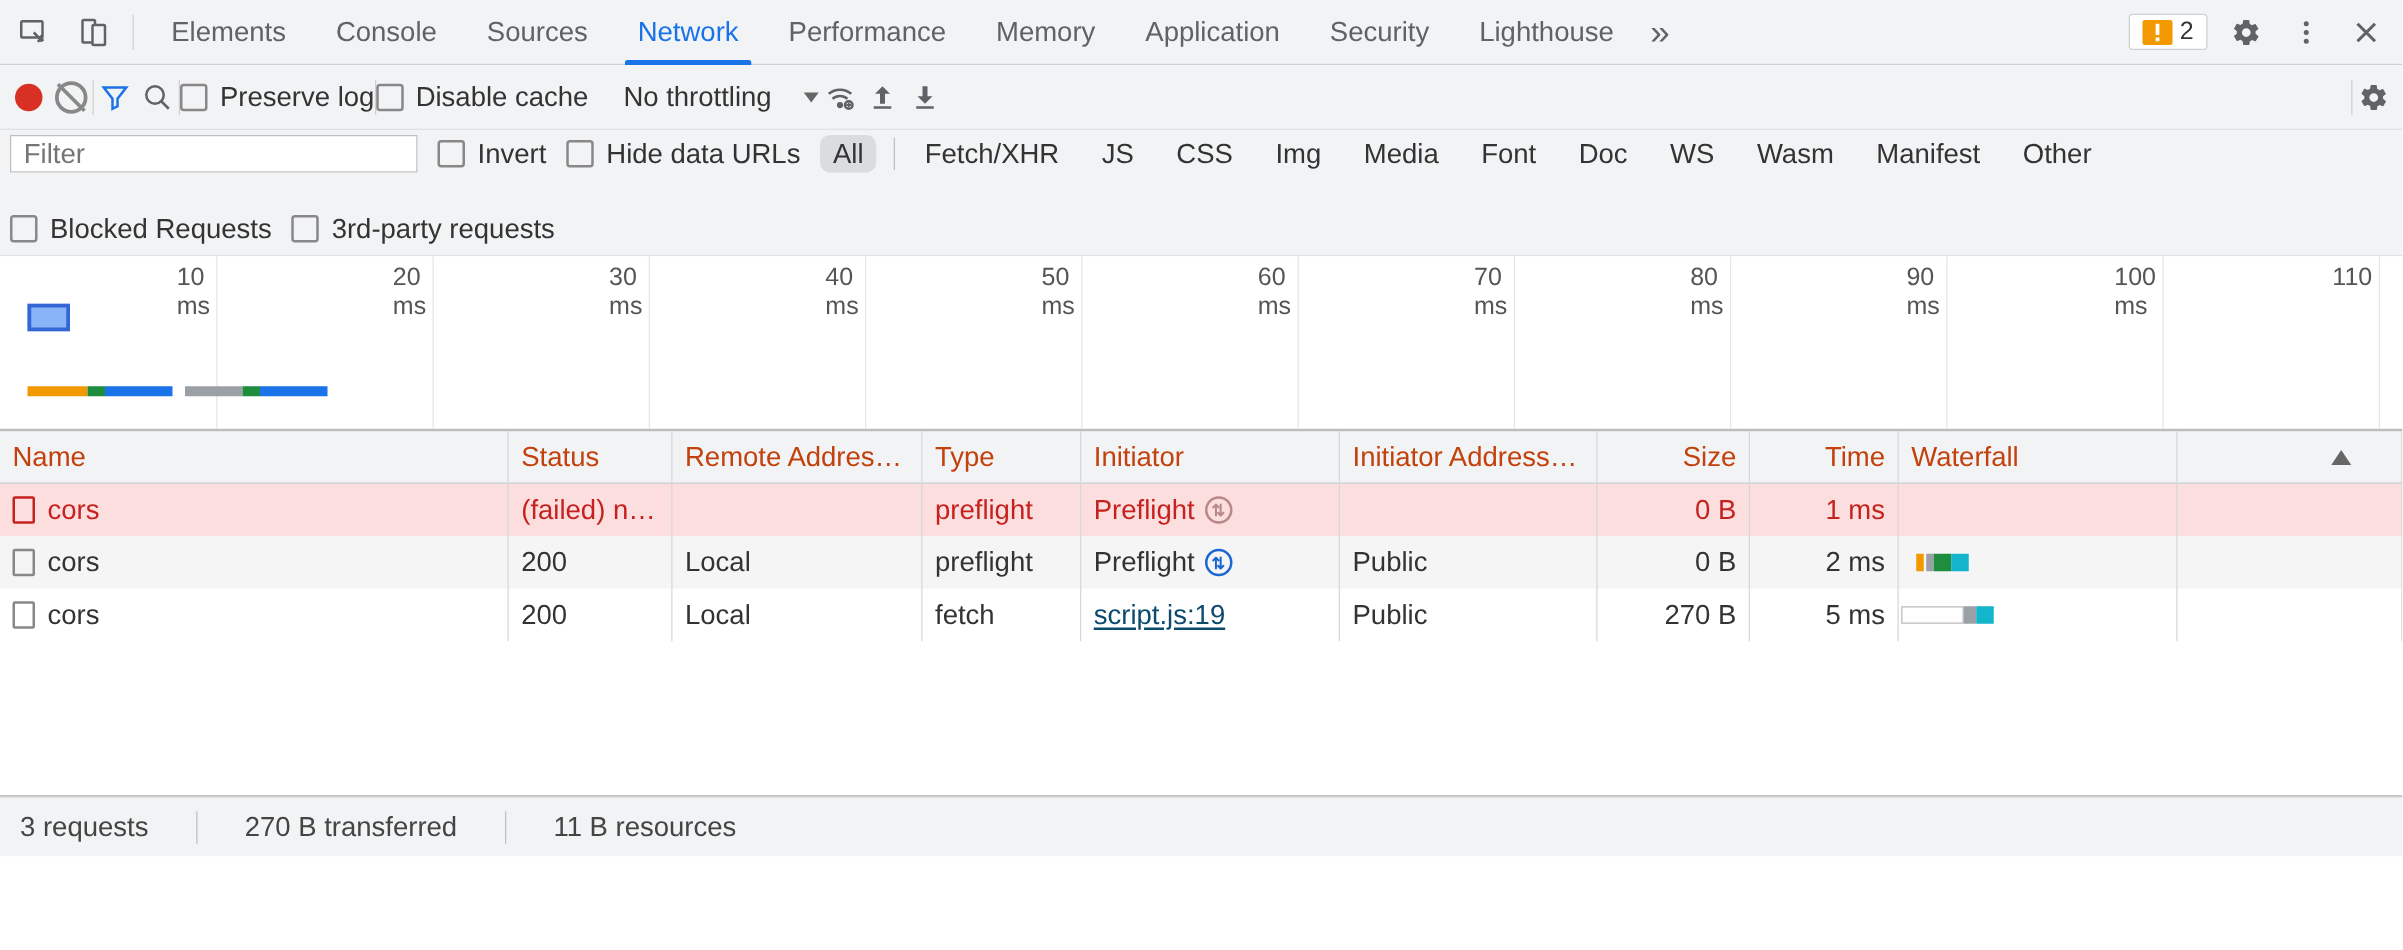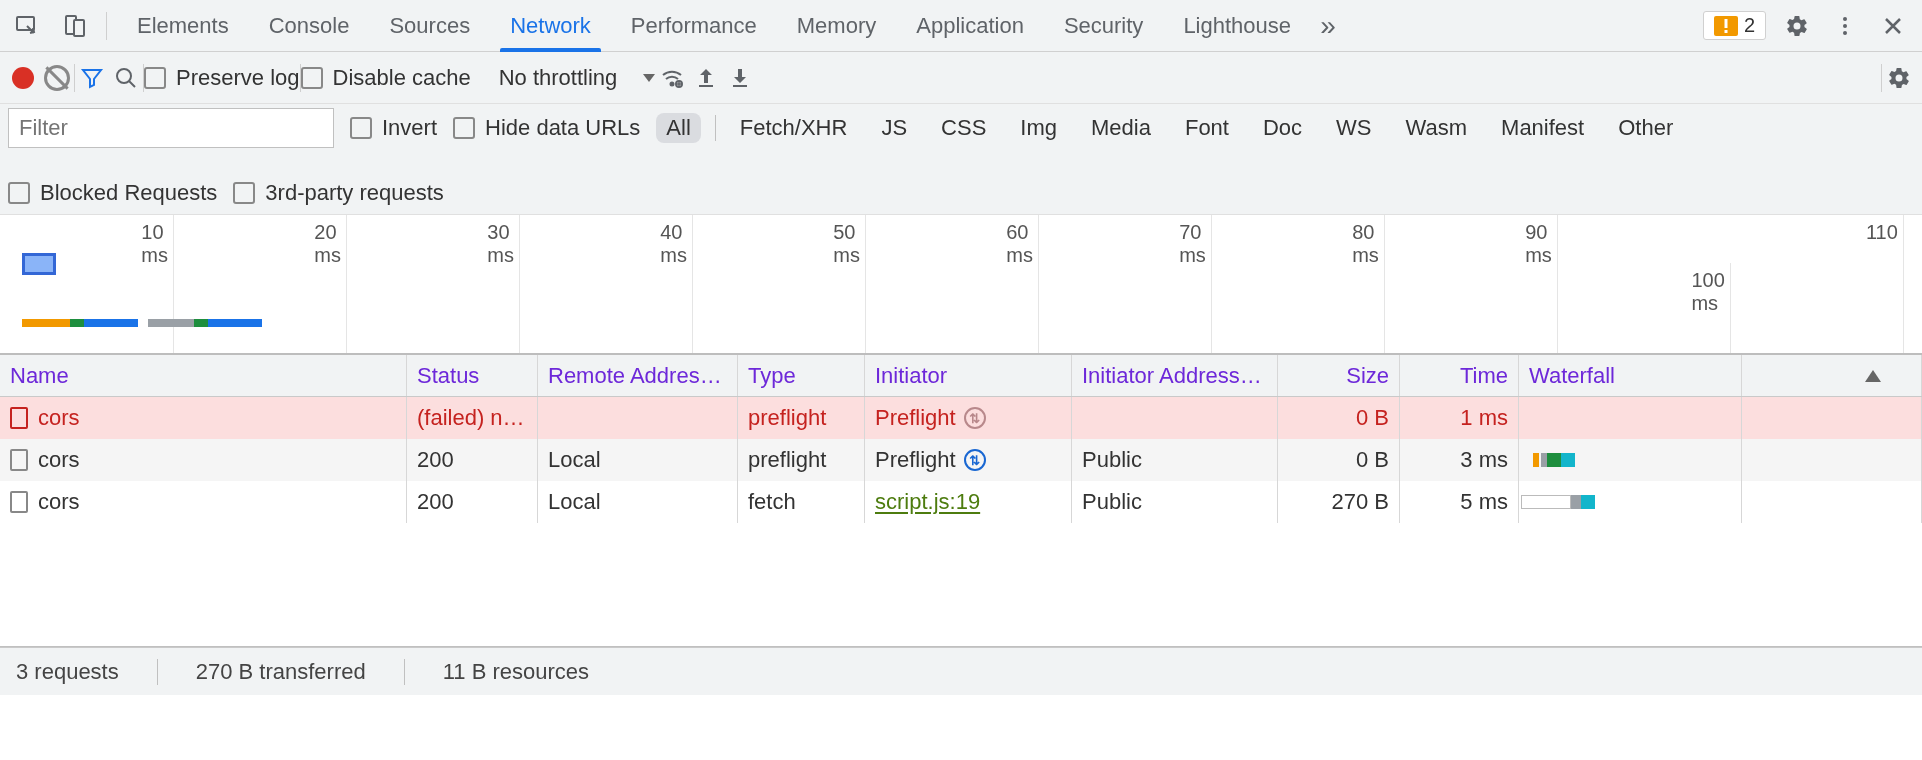--- a/index.html
+++ b/index.html
@@ -105,21 +105,21 @@
   
   .toolbar2 {
     display: flex; align-items: center; flex-wrap: wrap;
     padding: 4px 8px 0 8px;
     background: #f1f3f4;
     gap: 16px 16px;
     border-bottom: 1px solid #e0e0e0;
     min-height: 100px;
   }
   .filter-input {
-    width: 326px; height: 40px;
+    width: 326px; height: 30px;
     border: 1px solid #c0c0c0; background: #fff;
     padding: 0 10px; font-size: 22px; color:#666;
   }
   .filter-type {
     padding: 2px 10px; color: #333; cursor: pointer; border-radius: 8px;
   }
   .filter-type.active { background: #dadce0; }
   .type-scroll { display: flex; align-items: center; gap: 14px; }
   .type-scroll .sep { width:1px; height:26px; background:#c0c0c0; }
   .row-break { flex-basis: 100%; height:0; }
@@ -152,21 +152,21 @@
 
   
   .grid {
     display: flex; flex-direction: column;
     height: 292px;
     border-bottom: 1px solid #c0c0c0;
   }
   .grid-head, .grid-row { display: flex; align-items:center; }
   .grid-head {
     height: 42px; background: #f1f3f4; border-bottom: 1px solid #c9c9c9;
-    color:#6d28d9;
+    color:#c2410c;
   }
   .cell {
     height: 100%; display: flex; align-items: center;
     padding: 0 10px; border-right: 1px solid #d7d7d7;
   }
   .c-name { width: 407px; }
   .c-status { width: 131px; }
   .c-remote { width: 200px; }
   .c-type { width: 127px; }
   .c-init { width: 207px; }
@@ -187,21 +187,21 @@
   .grid-body { flex:1; overflow:hidden; }
   .grid-row { height: 42px; }
   .grid-row.failed { background: #fcdede; color: #c5221f; }
   .grid-row.even { background: #fff; }
   .grid-row.odd  { background: #f5f5f5; }
   .file-ico {
     width: 18px; height: 22px; border: 2px solid #888; border-radius: 2px;
     margin-right: 10px; position: relative; flex-shrink:0;
   }
   .failed .file-ico { border-color: #c5221f; }
-  .init-link { text-decoration: underline; text-underline-offset: 3px; color:#4d7c0f; }
+  .init-link { text-decoration: underline; text-underline-offset: 3px; color:#0c4a6e; }
   .pf-ico {
     width: 22px; height: 22px; border: 2px solid #1967d2; border-radius: 50%;
     display: inline-flex; align-items: center; justify-content: center;
     margin-left: 8px; color:#1967d2; font-size:13px; font-weight:600;
   }
   .failed .pf-ico { border-color:#b8888b; color:#b8888b; }
 
   .wf-bar { position:absolute; top:50%; transform:translateY(-50%); height:14px; }
 
   
@@ -395,21 +395,21 @@
       </div>
       <div class="tick" style="left: 1210.86px;">
         <div class="tick-label">70 ms</div>
       </div>
       <div class="tick" style="left: 1383.84px;">
         <div class="tick-label">80 ms</div>
       </div>
       <div class="tick" style="left: 1556.82px;">
         <div class="tick-label">90 ms</div>
       </div>
-      <div class="tick" style="left: 1729.8px; margin-top: 48px;">
+      <div class="tick" style="left: 1729.8px;">
         <div class="tick-label">100 ms</div>
       </div>
       <div class="tick" style="left: 1902.78px;">
         <div class="tick-label">110</div>
       </div>
     </div>
   <div class="ov-bars">
     <div class="ov-box"></div>
     <div class="ov-strip" style="left:0;width:48px;background:#f29900;"></div>
     <div class="ov-strip" style="left:48px;width:14px;background:#1e8e3e;"></div>
@@ -502,21 +502,21 @@
           <span>Preflight</span>
           <span class="pf-ico">⇅</span>
         </div>
         <div class="cell c-iaddr">
           <span>Public</span>
         </div>
         <div class="cell c-size">
           <span>0 B</span>
         </div>
         <div class="cell c-time">
-          <span>3 ms</span>
+          <span>2 ms</span>
         </div>
         <div class="cell c-wf">
           <span class="wf-split"></span>
           <div class="wf-bar" style="left: 14px; width: 6px; background: rgb(242, 153, 0);"></div>
           <div class="wf-bar" style="left: 22px; width: 6px; background: rgb(154, 160, 166);"></div>
           <div class="wf-bar" style="left: 28px; width: 14px; background: rgb(30, 142, 62);"></div>
           <div class="wf-bar" style="left: 42px; width: 14px; background: rgb(18, 181, 203);"></div>
         </div>
       </div>
       <div class="grid-row even">

